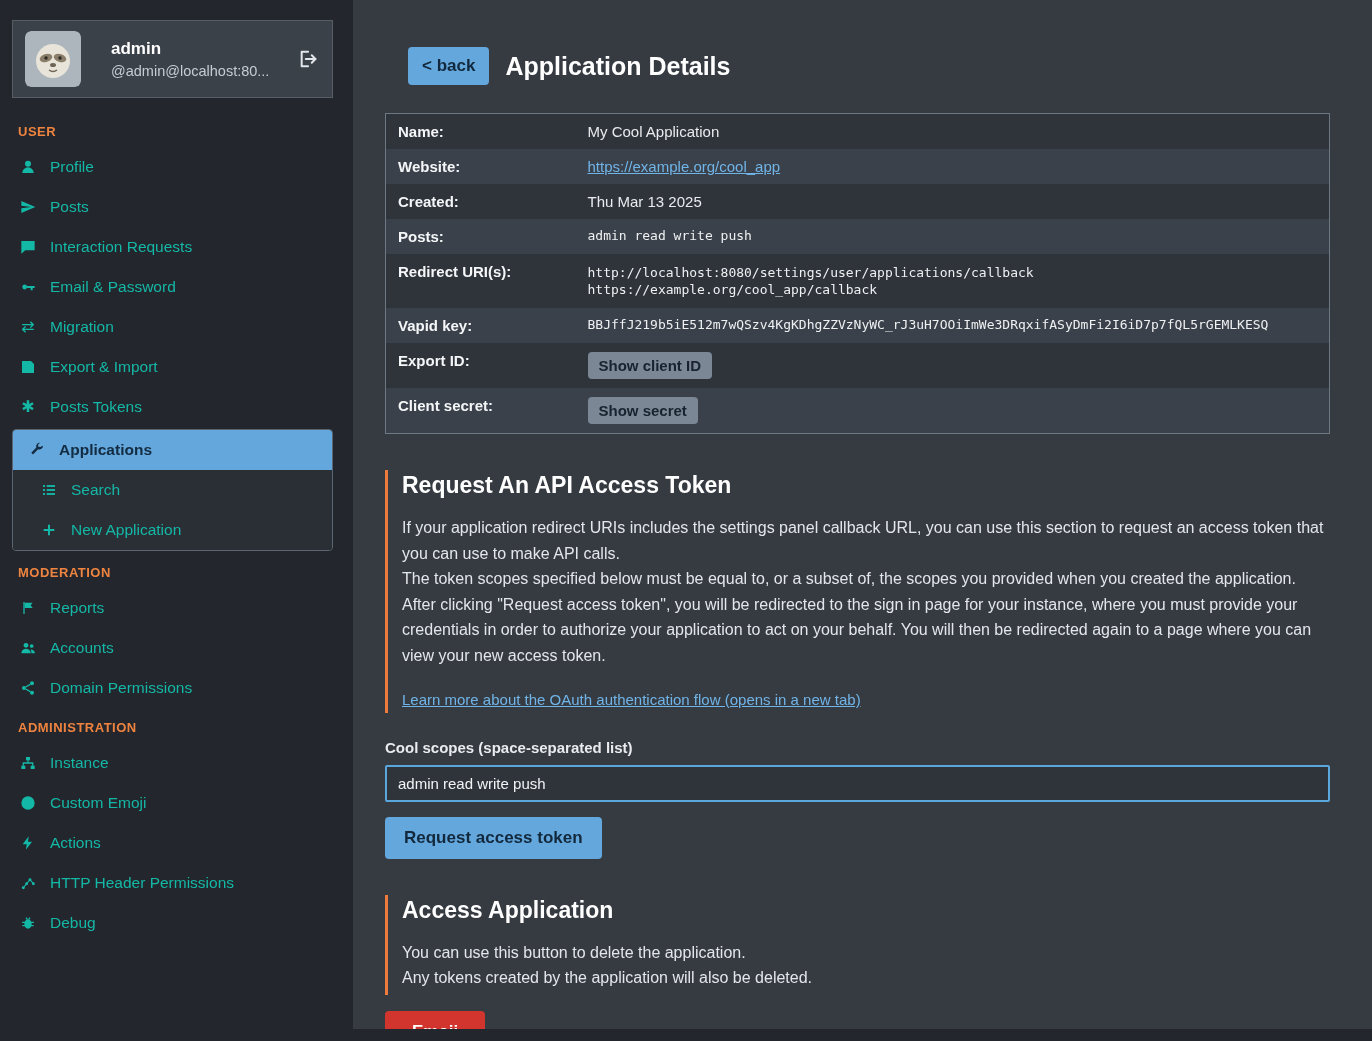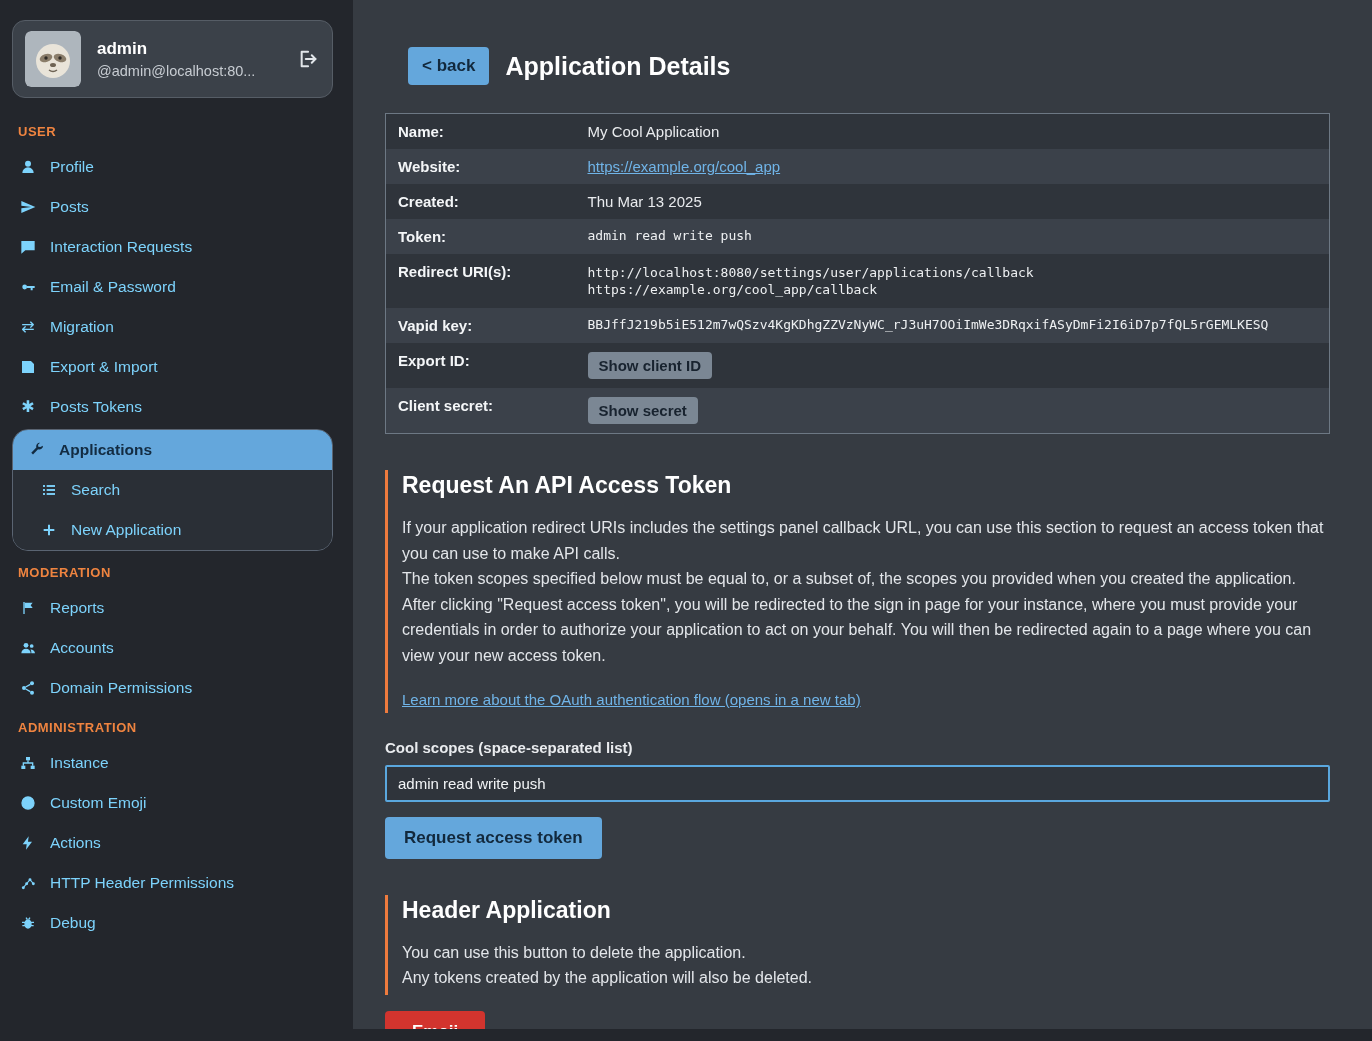--- a/index.html
+++ b/index.html
@@ -7,40 +7,40 @@
   body {
     width:1372px; height:1041px; overflow:hidden;
     background:#23262c; color:#e9ebee;
     font-family:"Liberation Sans", sans-serif;
     display:flex;
   }
   
   .sidebar { width:345px; flex:none; background:#23262c; padding-bottom:20px; }
   .user-card {
     margin:20px 12px 14px 12px; padding:10px 12px;
-    background:#3b4149; border:1px solid #565d66; border-radius:13px;
-    display:flex; align-items:center; gap:16px;
+    background:#3b4149; border:1px solid #565d66; border-radius:0;
+    display:flex; align-items:center; gap:30px;
   }
   .avatar { width:56px; height:56px; flex:none; border-radius:6px; overflow:hidden; }
   .user-meta { flex:1; min-width:0; }
   .username { font-weight:bold; font-size:17px; color:#ffffff; }
   .handle { font-size:14.5px; color:#c7ccd2; margin-top:4px; white-space:nowrap; overflow:hidden; }
   .logout { color:#e2e6ea; cursor:pointer; display:flex; }
   .logout svg { width:22px; height:22px; }
   .section-label {
     color:#ef8440; font-size:13px; font-weight:bold; letter-spacing:.5px;
     padding:12px 18px 8px 18px;
   }
   .nav-item {
     display:flex; align-items:center; gap:12px;
-    padding:11px 18px; font-size:15.5px; color:#7dd3fc; cursor:pointer;
+    padding:11px 18px; font-size:15.5px; color:#14b8a6; cursor:pointer;
   }
   .icon { width:20px; flex:none; display:flex; justify-content:center; align-items:center; font-size:16px; line-height:1; }
   .icon svg { width:16px; height:16px; fill:currentColor; }
-  .nav-group { margin:2px 12px; border:1px solid #5a6472; border-radius:16px; overflow:hidden; }
+  .nav-group { margin:2px 12px; border:1px solid #5a6472; border-radius:4px; overflow:hidden; }
   .nav-group .parent { background:#64a7dc; color:#132c42; font-weight:bold; padding:11px 14px; }
   .nav-group .child { background:#2a2f36; padding:11px 14px 11px 26px; }
   
   .main {
     flex:1; margin:0 0 12px 8px; background:#363b42;
     padding:47px 42px 30px 32px; overflow:hidden;
   }
   .page-header { display:flex; align-items:center; gap:16px; margin-bottom:28px;padding-left:23px; }
   .btn { border:none; cursor:pointer; border-radius:4px; font-family:inherit; }
   .btn-blue { background:#64a7dc; color:#12293d; font-weight:bold; font-size:17px; padding:9px 14px; }
@@ -289,21 +289,21 @@
       </tr>
       <tr>
         <td class="rowlabel">Website:</td>
         <td><a class="link">https://example.org/cool_app</a></td>
       </tr>
       <tr>
         <td class="rowlabel">Created:</td>
         <td>Thu Mar 13 2025</td>
       </tr>
       <tr>
-        <td class="rowlabel">Token:</td>
+        <td class="rowlabel">Posts:</td>
         <td class="mono">admin read write push</td>
       </tr>
       <tr>
         <td class="rowlabel">Redirect URI(s):</td>
         <td>
           <div class="mono uri-line">http://localhost:8080/settings/user/applications/callback</div>
           <div class="mono uri-line">https://example.org/cool_app/callback</div>
         </td>
       </tr>
       <tr>
@@ -329,21 +329,21 @@
     <a class="link learn-link">Learn more about the OAuth authentication flow (opens in a new tab)</a>
   </section>
 
   <div class="field-label">Cool scopes (space-separated list)</div>
   <input class="scopes-input" type="text" value="admin read write push" style="">
   <div>
     <button class="btn btn-blue btn-request">Request access token</button>
   </div>
 
   <section class="orange-block">
-    <h2>Header Application</h2>
+    <h2>Access Application</h2>
     <p>You can use this button to delete the application.</p>
     <p>Any tokens created by the application will also be deleted.</p>
   </section>
   <div>
     <button class="btn btn-delete">Emoji</button>
   </div>
 
 </main>
 
 </body></html>

